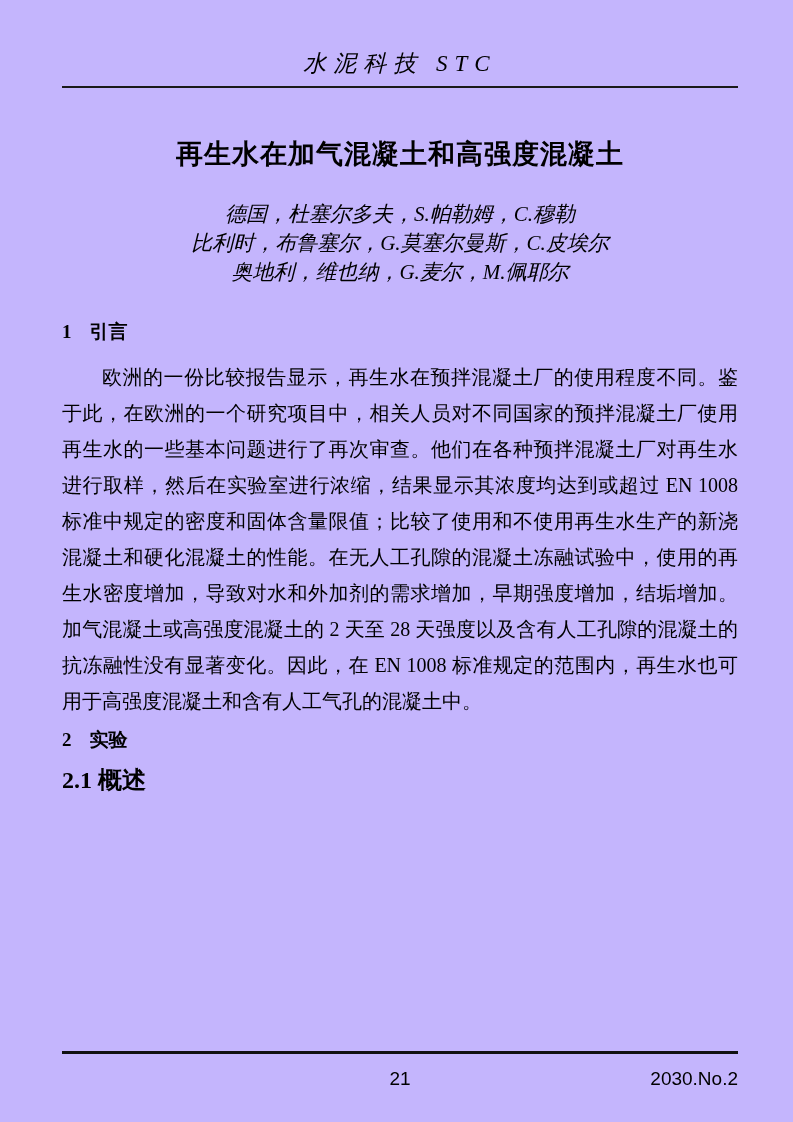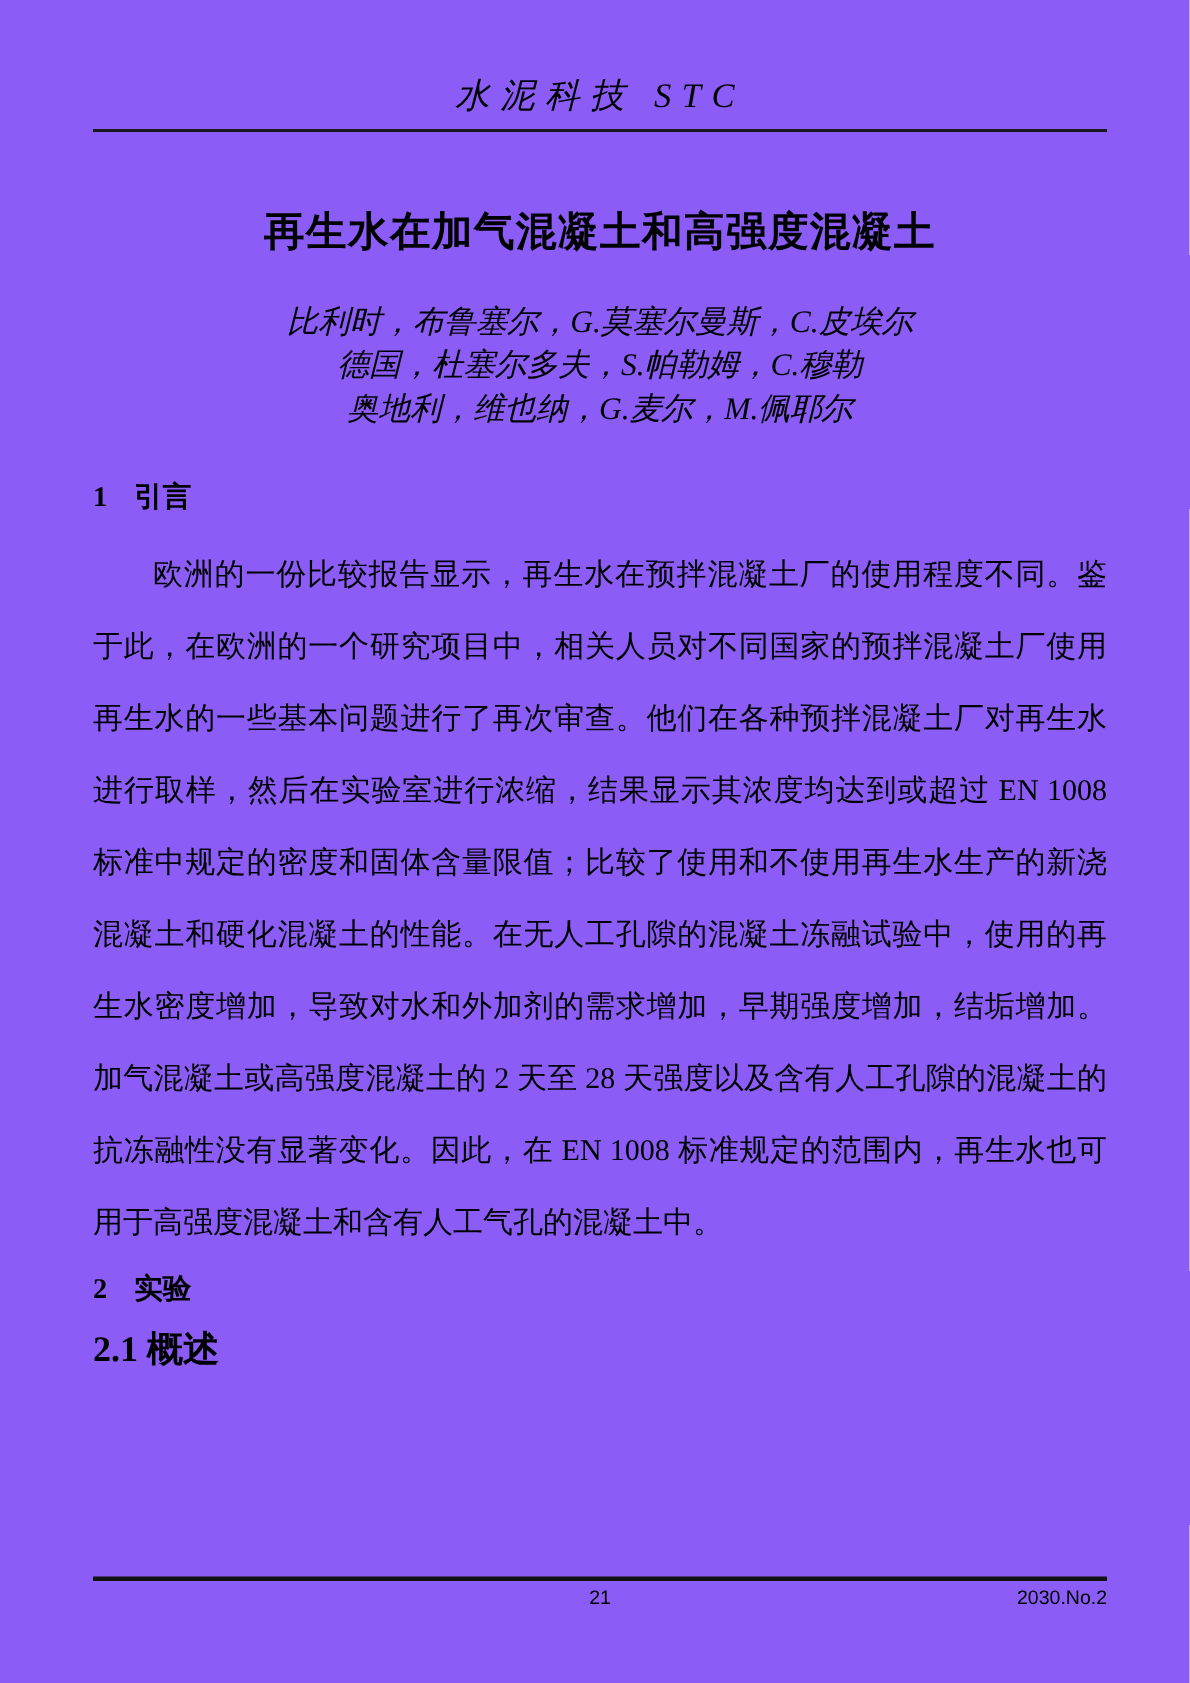--- a/index.html
+++ b/index.html
@@ -7,21 +7,21 @@
     margin: 0;
     padding: 0;
     background: #e8e8e8;
     font-family: "Liberation Serif", "DejaVu Serif", serif;
   }
   .page {
     position: relative;
     width: 793px;
     height: 1122px;
     margin: 0 auto;
-    background: #8b5cf6;
+    background: #c4b5fd;
     color: #000000;
     box-sizing: border-box;
     padding: 0 55px 0 62px;
     overflow: hidden;
   }
   
   .journal-header {
     padding-top: 50px;
   }
   .journal-title {
@@ -80,43 +80,43 @@
     margin-right: 0.25em;
   }
   .section-heading.second {
     margin-top: 8px;
     margin-bottom: 0;
   }
   
   .body-para {
     margin: 0;
     font-size: 20px;
-    line-height: 48px;
+    line-height: 36px;
     text-align: justify;
     text-indent: 2em;
     font-family: "Liberation Serif", "DejaVu Serif", serif;
   }
   
   .doc-footer {
     position: absolute;
     left: 62px;
     right: 55px;
     top: 1051px;
   }
   .footer-rule {
     border: none;
     border-top: 3px solid #111111;
     margin: 0;
   }
   .footer-row {
     position: relative;
     height: 20px;
-    margin-top: 3px;
+    margin-top: 14px;
     font-family: "Liberation Sans", "DejaVu Sans", sans-serif;
-    font-size: 13px;
+    font-size: 19px;
   }
   .page-number {
     position: absolute;
     left: 50%;
     transform: translateX(-50%);
     top: 0;
   }
   .issue-label {
     position: absolute;
     right: 0;
@@ -133,22 +133,22 @@
     <hr class="header-rule">
   </header>
 
   <main>
 
     <h1 class="article-title">
       <span>再生水在加气混凝土和高强度混凝土</span><br>
     </h1>
 
     <div class="authors">
+      <div>德国，杜塞尔多夫，S.帕勒姆，C.穆勒</div>
       <div>比利时，布鲁塞尔，G.莫塞尔曼斯，C.皮埃尔</div>
-      <div>德国，杜塞尔多夫，S.帕勒姆，C.穆勒</div>
       <div>奥地利，维也纳，G.麦尔，M.佩耶尔</div>
     </div>
 
     <h2 class="section-heading">
       <span class="sec-num">1</span><span>引言</span>
     </h2>
 
     <p class="body-para">欧洲的一份比较报告显示，再生水在预拌混凝土厂的使用程度不同。鉴于此，在欧洲的一个研究项目中，相关人员对不同国家的预拌混凝土厂使用再生水的一些基本问题进行了再次审查。他们在各种预拌混凝土厂对再生水进行取样，然后在实验室进行浓缩，结果显示其浓度均达到或超过 EN 1008 标准中规定的密度和固体含量限值；比较了使用和不使用再生水生产的新浇混凝土和硬化混凝土的性能。在无人工孔隙的混凝土冻融试验中，使用的再生水密度增加，导致对水和外加剂的需求增加，早期强度增加，结垢增加。加气混凝土或高强度混凝土的 2 天至 28 天强度以及含有人工孔隙的混凝土的抗冻融性没有显著变化。因此，在 EN 1008 标准规定的范围内，再生水也可用于高强度混凝土和含有人工气孔的混凝土中。</p>
 
 

